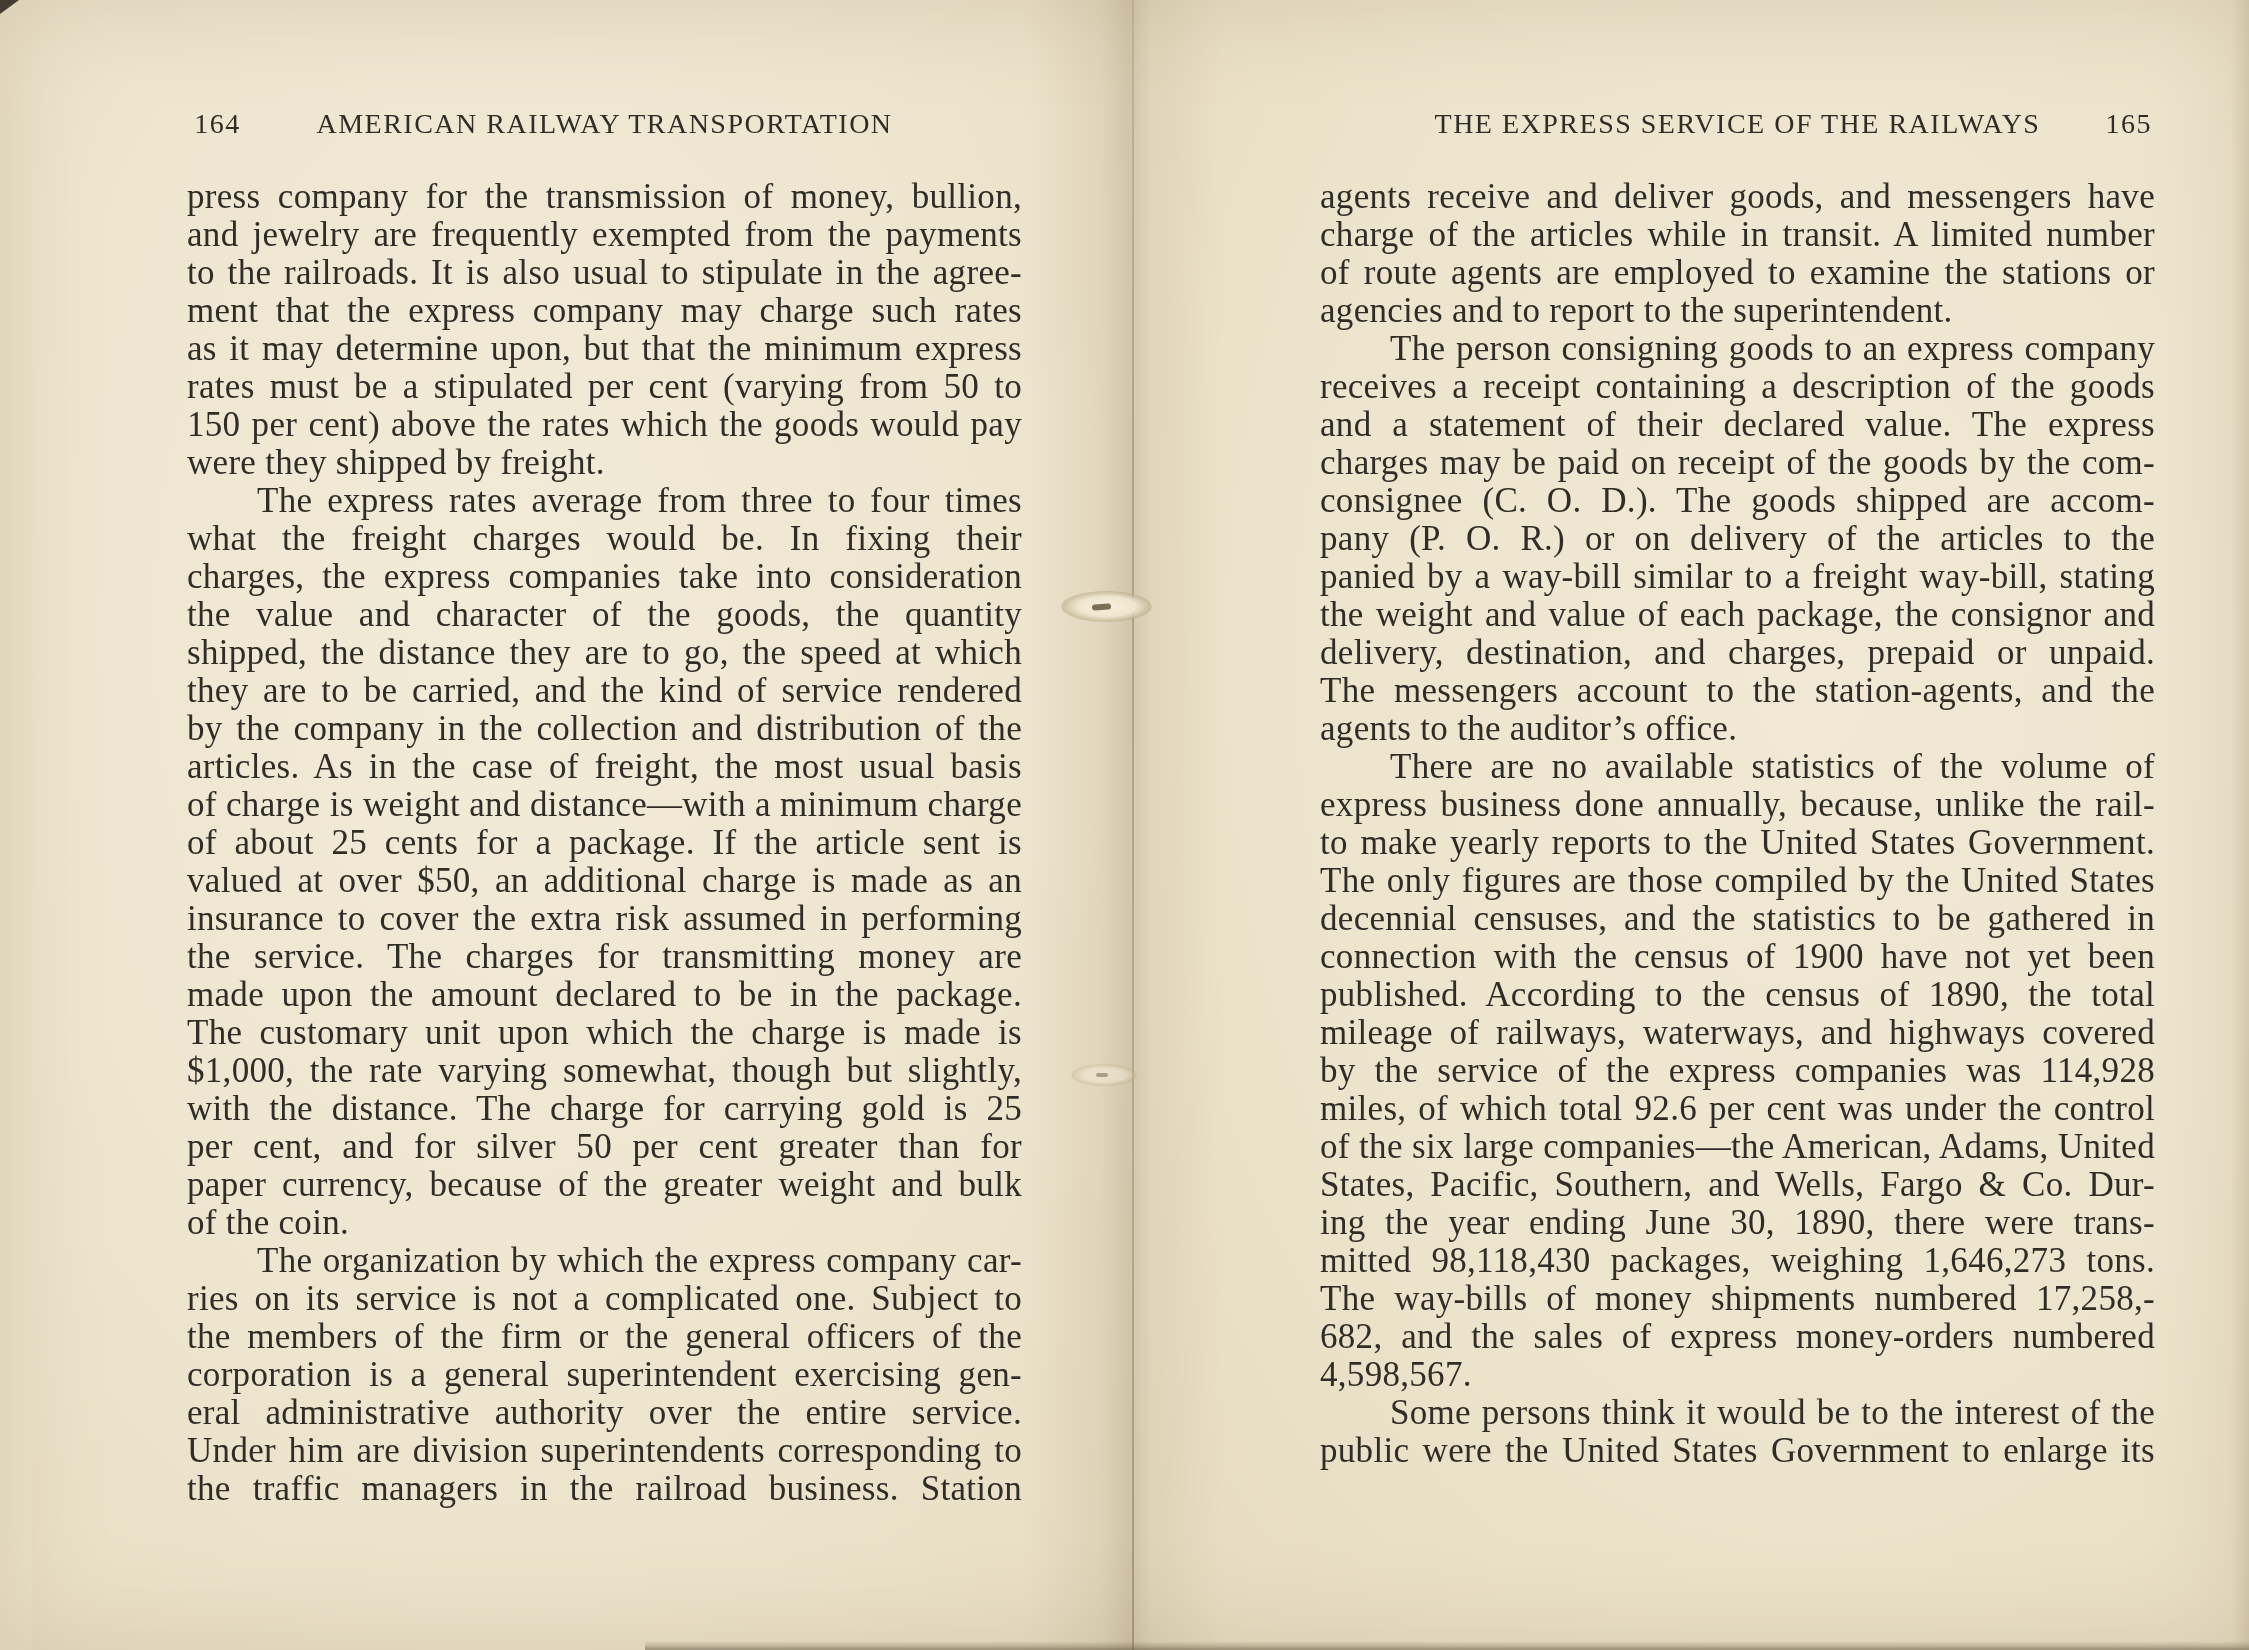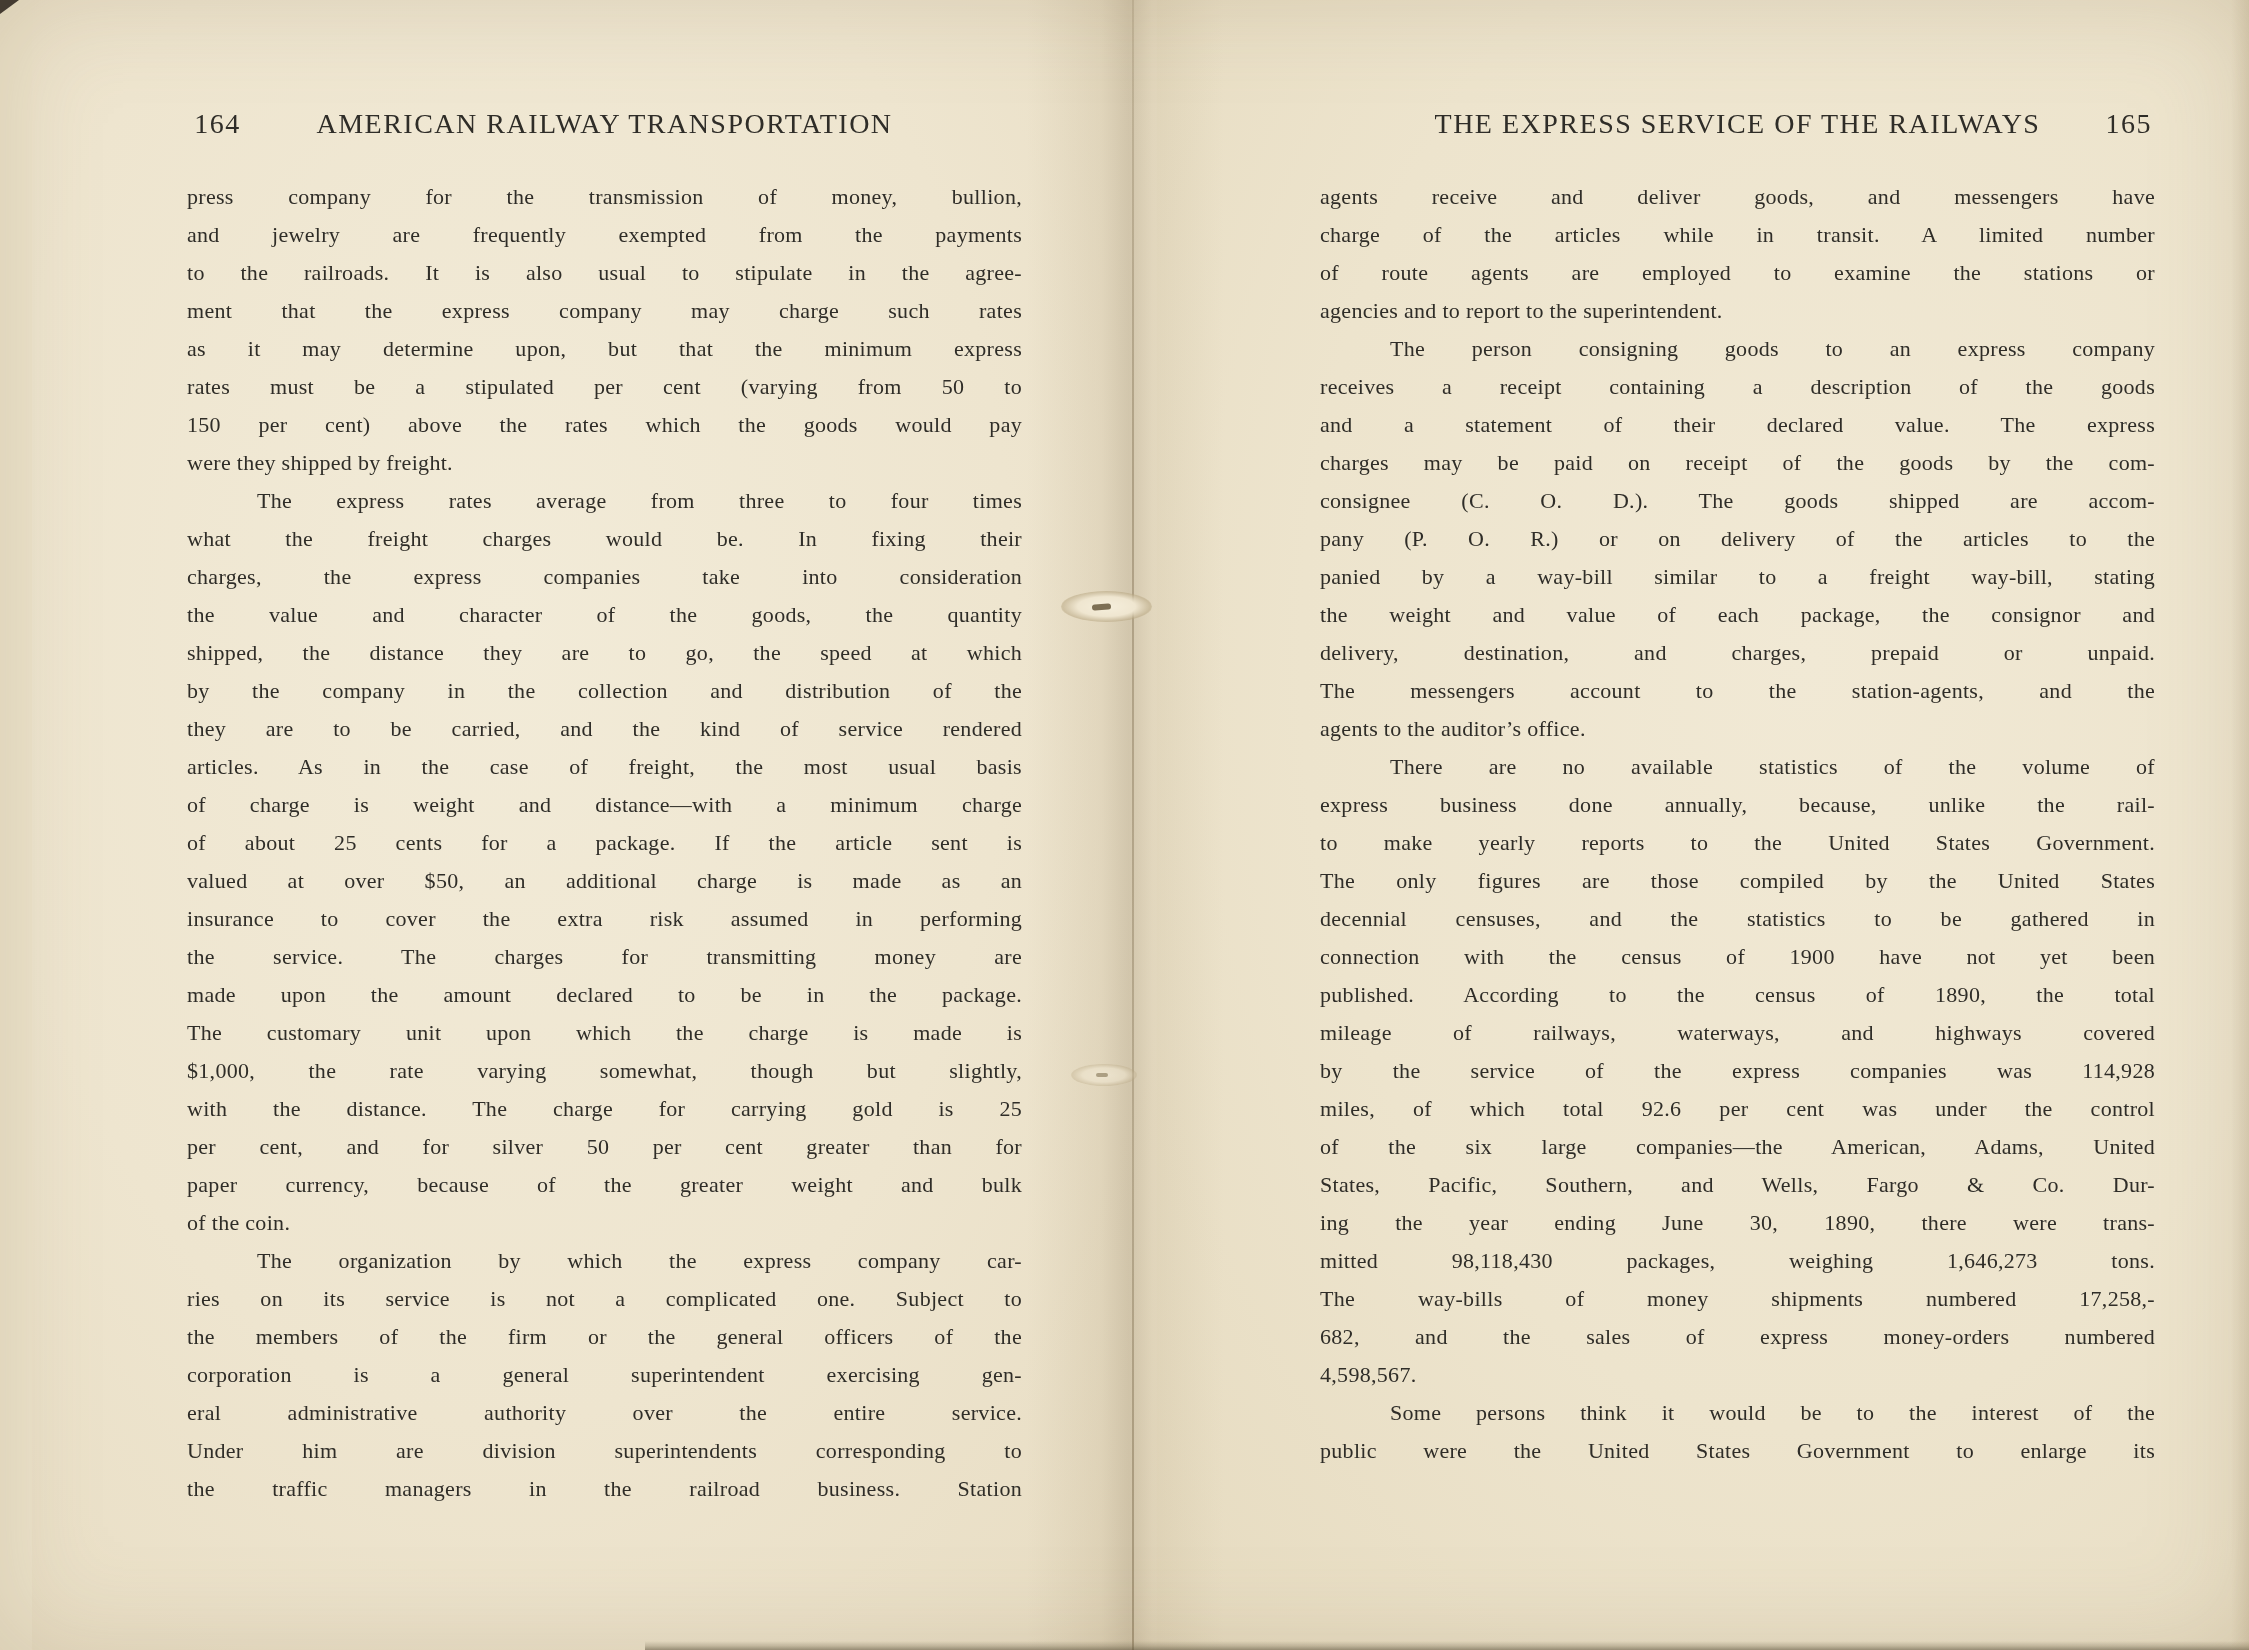--- a/index.html
+++ b/index.html
@@ -30,21 +30,21 @@
   }
   .page.left .pg-header{left:155px;}
   .page.right .pg-header{left:163px;}
   .runhead{display:block;text-align:center;}
   .pgnum{position:absolute;top:0;}
   .pgnum.pl{left:7.3px;}
   .pgnum.pr{right:2.9px;}
   
   .pg-body{
     position:absolute;top:178px;width:835px;
-    font-size:22px;line-height:38px;letter-spacing:0.3px;
+    font-size:35px;line-height:38px;letter-spacing:0.3px;
   }
   .page.left .pg-body{left:155px;}
   .page.right .pg-body{left:163px;}
   .para{margin:0;}
   .line{text-align:justify;text-align-last:justify;height:38px;overflow:visible;}
   .line.lastline{text-align-last:left;}
   .para.indent .line:first-child{text-indent:70px;}
   
   .gutter{
     position:absolute;left:1026px;top:0;width:198px;height:100%;pointer-events:none;
@@ -109,22 +109,22 @@
           <div class="line">rates must be a stipulated per cent (varying from 50 to</div>
           <div class="line">150 per cent) above the rates which the goods would pay</div>
           <div class="line lastline">were they shipped by freight.</div>
         </div>
         <div class="para indent">
           <div class="line">The express rates average from three to four times</div>
           <div class="line">what the freight charges would be.  In fixing their</div>
           <div class="line">charges, the express companies take into consideration</div>
           <div class="line">the value and character of the goods, the quantity</div>
           <div class="line">shipped, the distance they are to go, the speed at which</div>
+          <div class="line">they are to be carried, and the kind of service rendered</div>
           <div class="line">by the company in the collection and distribution of the</div>
-          <div class="line">they are to be carried, and the kind of service rendered</div>
           <div class="line">articles.  As in the case of freight, the most usual basis</div>
           <div class="line">of charge is weight and distance—with a minimum charge</div>
           <div class="line">of about 25 cents for a package.  If the article sent is</div>
           <div class="line">valued at over $50, an additional charge is made as an</div>
           <div class="line">insurance to cover the extra risk assumed in performing</div>
           <div class="line">the service.  The charges for transmitting money are</div>
           <div class="line">made upon the amount declared to be in the package.</div>
           <div class="line">The customary unit upon which the charge is made is</div>
           <div class="line">$1,000, the rate varying somewhat, though but slightly,</div>
           <div class="line">with the distance.  The charge for carrying gold is 25</div>

